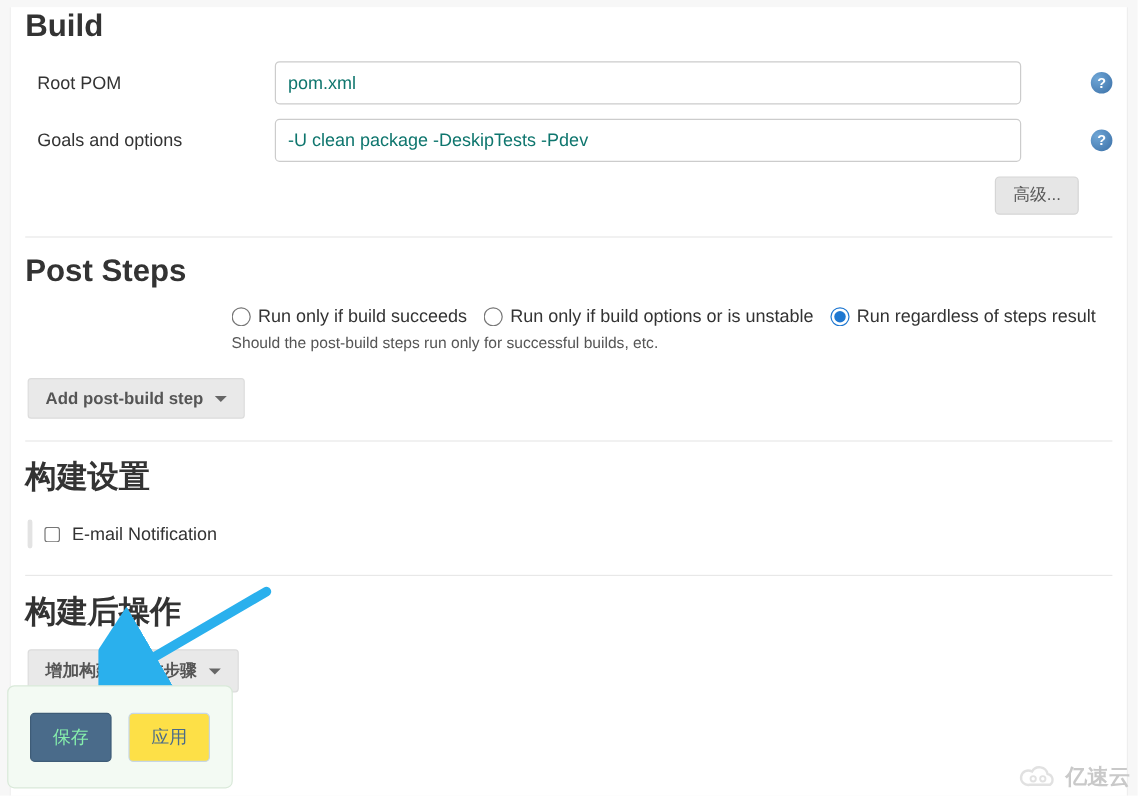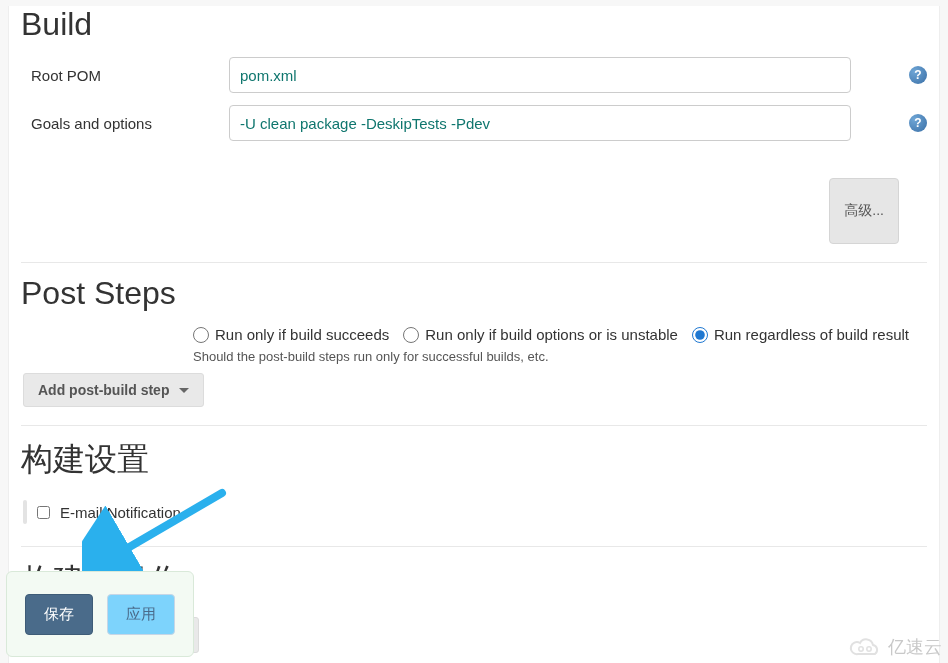--- a/index.html
+++ b/index.html
@@ -18,22 +18,22 @@
     padding: 0 12px;
     border: 1px solid #eee;
     border-top: none;
   }
   .section-border {
     border-top: 1px solid #e8e8e8;
     margin-top: 18px;
     padding-top: 6px;
   }
   h2.section-title {
-    font-size: 32px;
-    font-weight: 400;
+    font-size: 26px;
+    font-weight: 700;
     color: #333;
     margin: 6px 0 14px 0;
   }
   .form-row {
     display: flex;
     align-items: center;
     margin-bottom: 12px;
     gap: 48px;
   }
   .form-label {
@@ -69,42 +69,41 @@
   .right-align {
     display: flex;
     justify-content: flex-end;
     padding-right: 28px;
     margin-top: 4px;
   }
   .btn-muted {
     background: #e6e6e6;
     border: 1px solid #d5d5d5;
     border-radius: 4px;
-    padding: 23px 14px;
+    padding: 6px 14px;
     font-size: 14px;
     color: #555;
     cursor: pointer;
-    margin-top: 25px;
   }
   .radio-row {
     display: flex;
     align-items: center;
     gap: 8px;
     flex-wrap: wrap;
     margin-left: 172px;
     margin-bottom: 6px;
   }
   .radio-item { display: flex; align-items: flex-end; gap: 6px; font-size: 15px; color: #333; margin-right: 6px;}
   input[type=radio] { width: 16px; height: 16px; }
   input[type=radio].blue-radio { accent-color: #1f78d1; }
   .hint {
     margin-left: 172px;
     font-size: 13px;
     color: #555;
-    margin-bottom: 9px;
+    margin-bottom: 22px;
   }
   .dropdown-btn {
     background: #e9e9e9;
     border: 1px solid #dcdcdc;
     border-radius: 3px;
     padding: 8px 14px;
     font-size: 14px;
     font-weight: 600;
     color: #555;
     display: inline-flex;
@@ -139,29 +138,29 @@
     background: #f3faf3;
     border: 1px solid #d9e9d9;
     border-radius: 6px;
     display: flex;
     align-items: center;
     gap: 14px;
     padding: 0 18px;
   }
   .btn-primary {
     background: #4a6b8a;
-    color: #ffffff;
+    color: #86efac;
     border: 1px solid #3e5c77;
     border-radius: 4px;
     padding: 10px 18px;
     font-size: 15px;
     cursor: pointer;
   }
   .btn-secondary {
-    background: #7dd3fc;
+    background: #fde047;
     color: #4a6b8a;
     border: 1px solid #c6d6e6;
     border-radius: 4px;
     padding: 10px 18px;
     font-size: 15px;
     cursor: pointer;
   }
   .arrow-annotation {
     position: absolute;
     left: 82px;
@@ -172,21 +171,21 @@
   }
   .watermark {
     position: absolute;
     right: 6px;
     bottom: 4px;
     display: flex;
     align-items: center;
     gap: 6px;
     color: #c9c9c9;
     font-size: 18px;
-    font-weight: 400;
+    font-weight: 700;
   }
   .watermark svg { opacity: 0.55; }
 </style>
 </head>
 <body>
 
 <div class="panel">
 
   
   <h2 class="section-title">Build</h2>
@@ -215,21 +214,21 @@
     <label class="radio-item">
       <input type="radio" name="ps" style="">
       <span>Run only if build succeeds</span>
     </label>
     <label class="radio-item">
       <input type="radio" name="ps" style="">
       <span>Run only if build options or is unstable</span>
     </label>
     <label class="radio-item">
       <input type="radio" name="ps" class="blue-radio" checked="" style="">
-      <span>Run regardless of build result</span>
+      <span>Run regardless of steps result</span>
     </label>
   </div>
   <div class="hint">Should the post-build steps run only for successful builds, etc.</div>
 
   <button class="dropdown-btn">
     <span>Add post-build step</span>
     <span class="caret-down"></span>
   </button>
 
   

